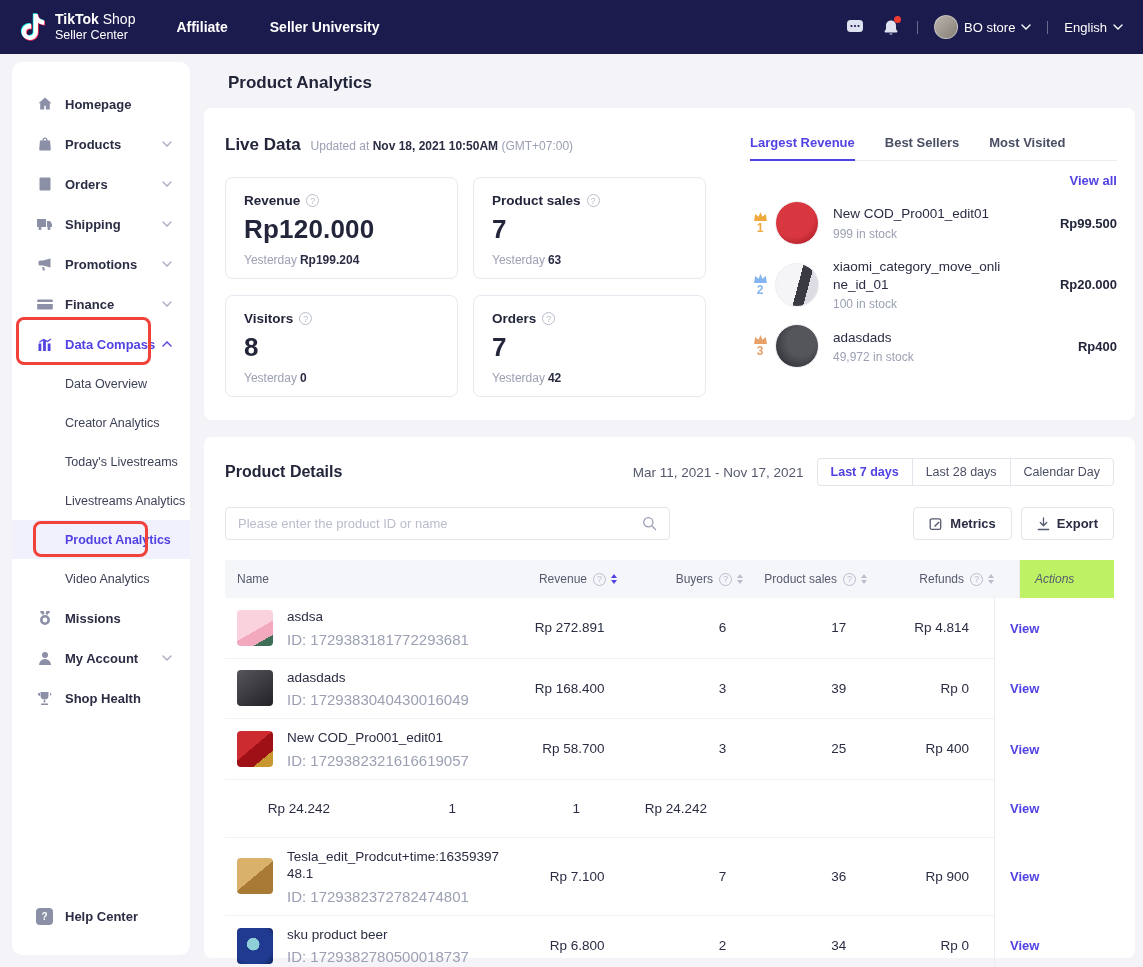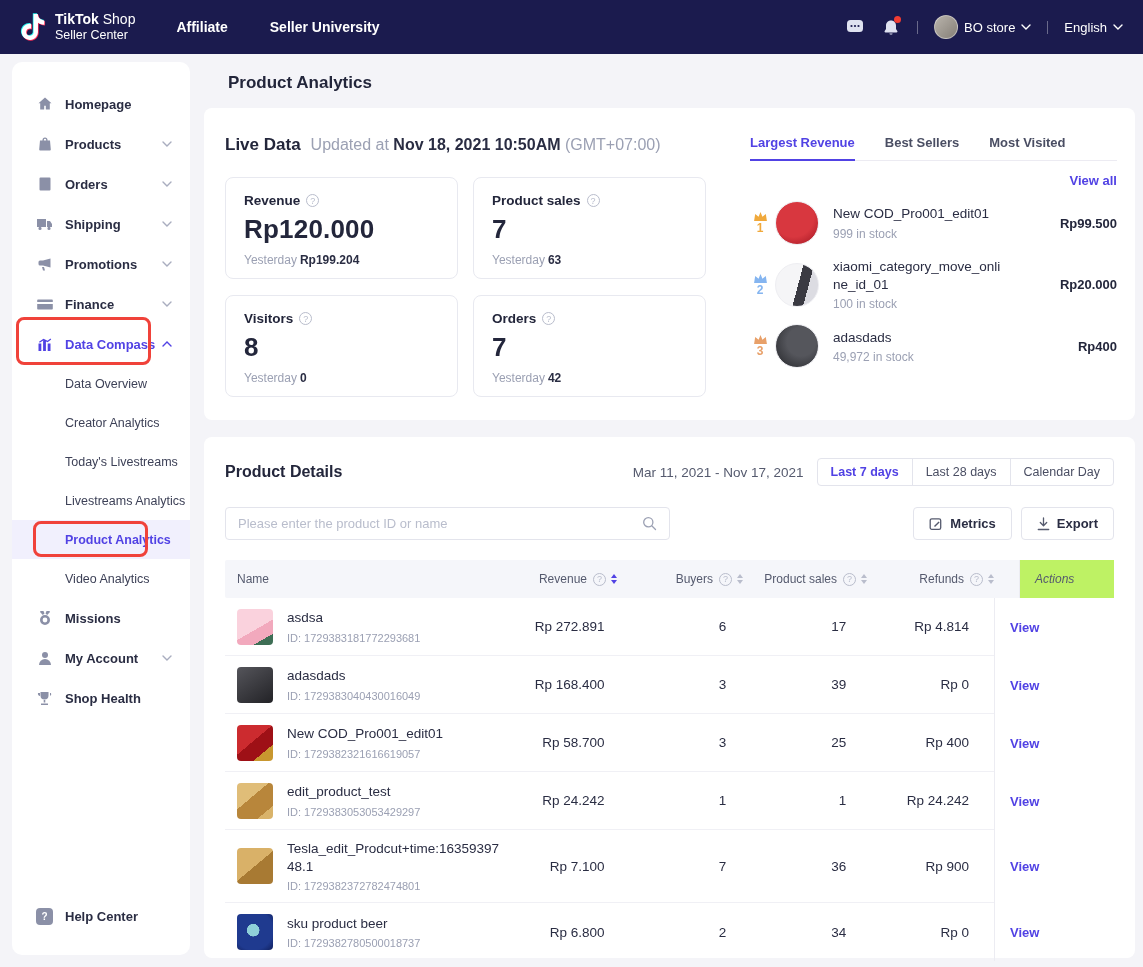--- a/index.html
+++ b/index.html
@@ -52,21 +52,21 @@
   .main { position:absolute; left:204px; top:62px; width:931px; height:905px; }
   .page-title { font-size:17px; font-weight:bold; color:#23263b; padding:11px 0 0 24px; }
 
   .card { background:#fff; border-radius:8px; position:absolute; left:0; width:931px; }
   .card-live { top:46px; height:312px; }
   .card-details { top:375px; height:521px; padding:21px; }
 
   
   .live-head { position:absolute; left:21px; top:27px; display:flex; align-items:baseline; gap:10px; }
   .live-title { font-size:17px; font-weight:bold; }
-  .live-updated { font-size:16px; color:#9ba0b3;text-align:right; }
+  .live-updated { font-size:12px; color:#9ba0b3;text-align:right; }
   .live-updated b { color:#2a2d43; }
   .stat-grid { position:absolute; left:21px; top:69px; display:grid; grid-template-columns:233px 233px; gap:16px 15px; }
   .stat-card { height:102px; border:1px solid #e8e9f0; border-radius:8px; padding:15px 18px; background:#fff; }
   .stat-label { font-size:13.5px; font-weight:bold; color:#23263b; display:flex; align-items:center; gap:6px; }
   .stat-value { font-size:26px; font-weight:bold; margin-top:6px; letter-spacing:.2px; }
   .stat-yday { font-size:12px; color:#9ba0b3; margin-top:8px; }
   .stat-yday b { color:#2a2d43; margin-left:3px; }
   .q-icon { width:13px; height:13px; border:1px solid #b9bdcc; border-radius:50%; color:#b9bdcc; font-size:9px; display:inline-flex; align-items:center; justify-content:center; font-weight:normal; cursor:pointer; flex:none; }
 
   .rank-panel { position:absolute; left:546px; top:27px; width:367px; }
@@ -121,21 +121,21 @@
   .sorter.active { color:#5142e4; }
   .tri-up { width:0; height:0; border-left:3.5px solid transparent; border-right:3.5px solid transparent; border-bottom:4px solid currentColor; }
   .tri-down { width:0; height:0; border-left:3.5px solid transparent; border-right:3.5px solid transparent; border-top:4px solid currentColor; }
 
   .t-row { display:flex; align-items:stretch; }
   .row-main { display:flex; align-items:center; border-bottom:1px solid #f0f0f5; min-height:58px; padding:10px 0; }
   .t-row:last-child .row-main { border-bottom:none; }
   .p-img { width:36px; height:36px; border-radius:4px; flex:none; margin-right:14px; }
   .p-txt { min-width:0; }
   .p-name { font-size:13.5px; color:#2a2d43; word-break:break-all; line-height:1.3; }
-  .p-id { font-size:11px; color:#9ba0b3; margin-top:5px; }
+  .p-id { font-size:15px; color:#9ba0b3; margin-top:5px; }
   .cell-num { font-size:13.5px; color:#2a2d43; }
   .view-link { color:#5142e4; font-size:13px; font-weight:bold; cursor:pointer; }
 
   .img-1 { background:linear-gradient(150deg,#fad2dd 0 55%,#f2a9bd 55% 80%,#3e6e55 80%); }
   .img-2 { background:linear-gradient(145deg,#55555b,#222226); }
   .img-3 { background:linear-gradient(140deg,#cc2b2f 0 45%,#9e1016 45% 75%,#c8972f 75%); }
   .img-4 { background:linear-gradient(140deg,#e0bd78 0 40%,#b8863b 40% 80%,#d9b36a 80%); }
   .img-5 { background:linear-gradient(140deg,#d9b168 0 50%,#a87a33 50%); }
   .img-6 { background:radial-gradient(circle at 45% 45%, #8fd0d8 0 22%, #1f3a8f 23% 70%, #101f5c 100%); }
 </style>
@@ -586,27 +586,20 @@
           <div class="c-ref cell-num">Rp 400</div>
           <div class="c-gap"></div>
         </div>
         <div class="c-act">
             <span class="view-link">View</span>
           </div>
       </div>
 
       <div class="t-row">
         <div class="row-main" style="width:769px;">
-          <div class="c-name">
-              <span class="p-img img-4"></span>
-            <span class="p-txt">
-                <div class="p-name">edit_product_test</div>
-                <div class="p-id">ID: 1729383053053429297</div>
-              </span>
-            </div>
           <div class="c-rev cell-num">Rp 24.242</div>
           <div class="c-buy cell-num">1</div>
           <div class="c-sales cell-num">1</div>
           <div class="c-ref cell-num">Rp 24.242</div>
           <div class="c-gap"></div>
         </div>
         <div class="c-act">
             <span class="view-link">View</span>
           </div>
       </div>

